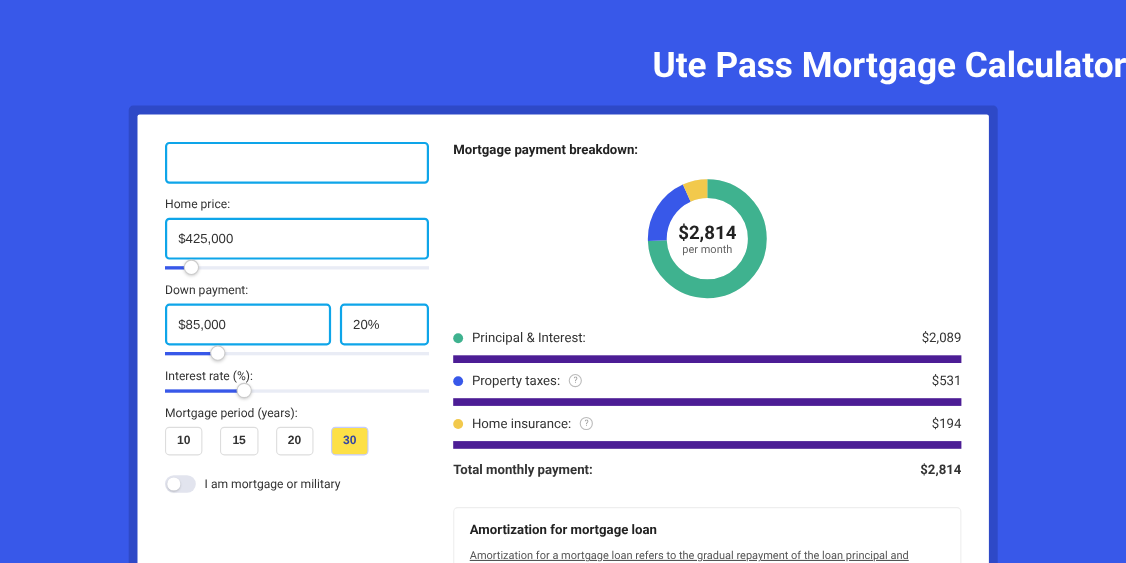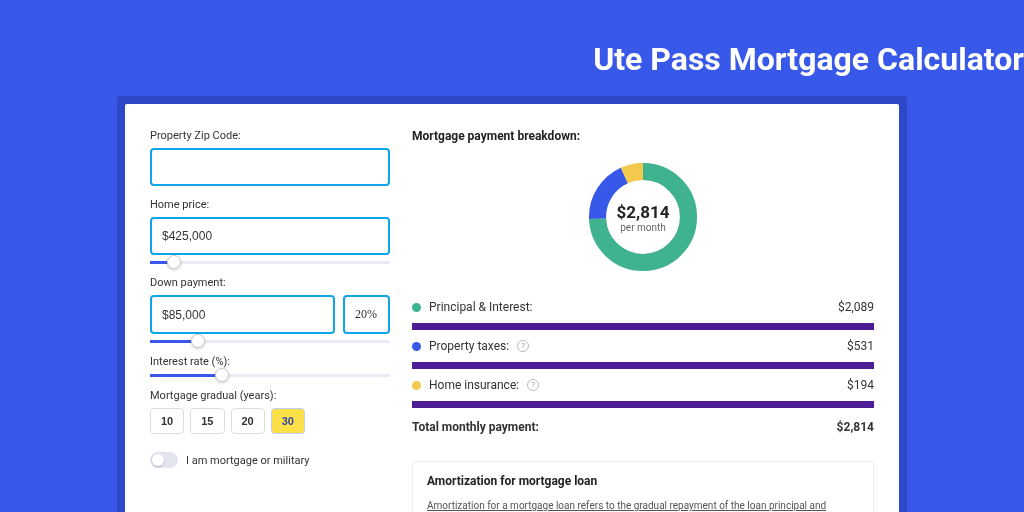--- a/index.html
+++ b/index.html
@@ -74,22 +74,22 @@
     width: 14px; height: 14px;
     background: #fff;
     border: 1px solid #ccc;
     box-shadow: 0 1px 3px rgba(0,0,0,.2);
     border-radius: 50%;
     top: -6px;
     transform: translateX(-50%);
   }
   .dp-row { display: flex; gap: 8px; }
   .dp-row .text-input:first-child { flex: 1; }
-  .dp-row .text-input:last-child { width: 47px; font-family: Liberation Serif, serif; }
-  .period-btns { display: flex; gap: 6px; }
+  .dp-row .text-input:last-child { width: 81px; }
+  .period-btns { display: flex; gap: 16px; }
   .period-btn {
     border: 1px solid #ddd;
     background: #fff;
     color: #333;
     font-size: 11px;
     font-weight: 600;
     padding: 6px 10px;
     border-radius: 4px;
     cursor: pointer;
   }
@@ -192,21 +192,20 @@
 <div class="hero">
   <h1>Ute Pass Mortgage Calculator</h1>
 </div>
 
 <div class="outer-card">
   <div class="inner-card">
 
     <div class="left-col">
 
       <div class="form-group">
-        <label class="label">Property Zip Code:</label>
         <input class="text-input" value="" style="">
       </div>
 
       <div class="form-group">
         <label class="label">Home price:</label>
         <input class="text-input" value="$425,000" style="">
         <div class="slider-track">
           <div class="slider-fill" id="hp-fill" style="width: 10%;"></div>
           <div class="slider-thumb" id="hp-thumb" style="left: 10%;"></div>
         </div>
@@ -226,21 +225,21 @@
 
       <div class="form-group">
         <label class="label">Interest rate (%):</label>
         <div class="slider-track">
           <div class="slider-fill" id="ir-fill" style="width: 30%;"></div>
           <div class="slider-thumb" id="ir-thumb" style="left: 30%;"></div>
         </div>
       </div>
 
       <div class="form-group">
-        <label class="label">Mortgage gradual (years):</label>
+        <label class="label">Mortgage period (years):</label>
         <div class="period-btns" id="period-btns">
             <button class="period-btn">10</button>
             <button class="period-btn">15</button>
             <button class="period-btn">20</button>
             <button class="period-btn active">30</button>
           </div>
       </div>
 
       <div class="toggle-row">
         <div class="toggle"></div>

